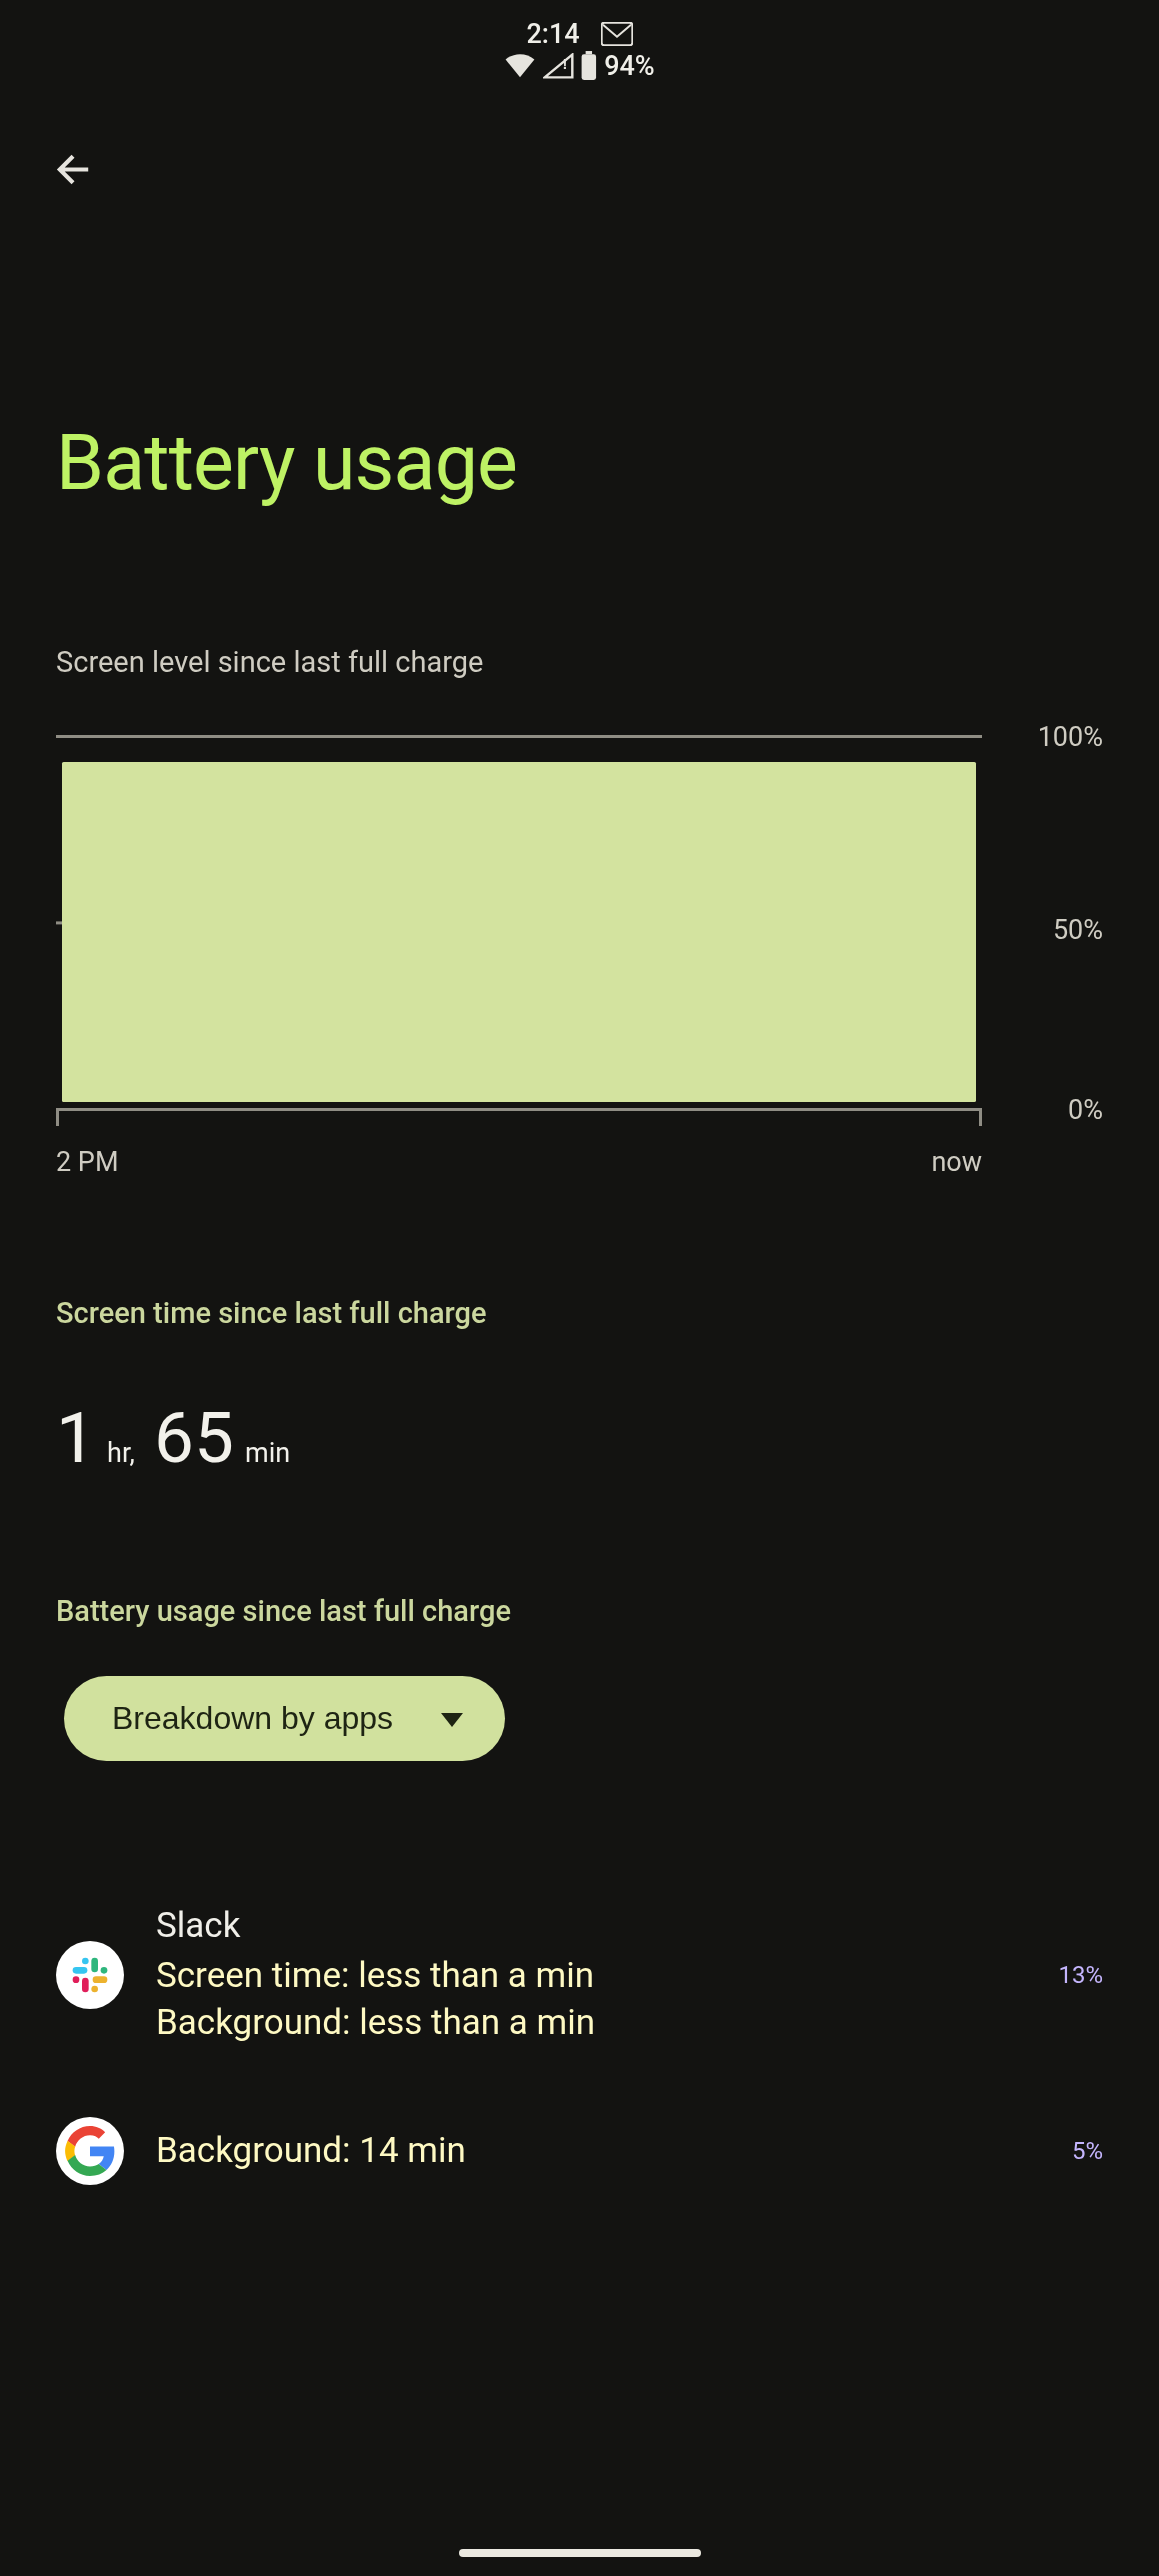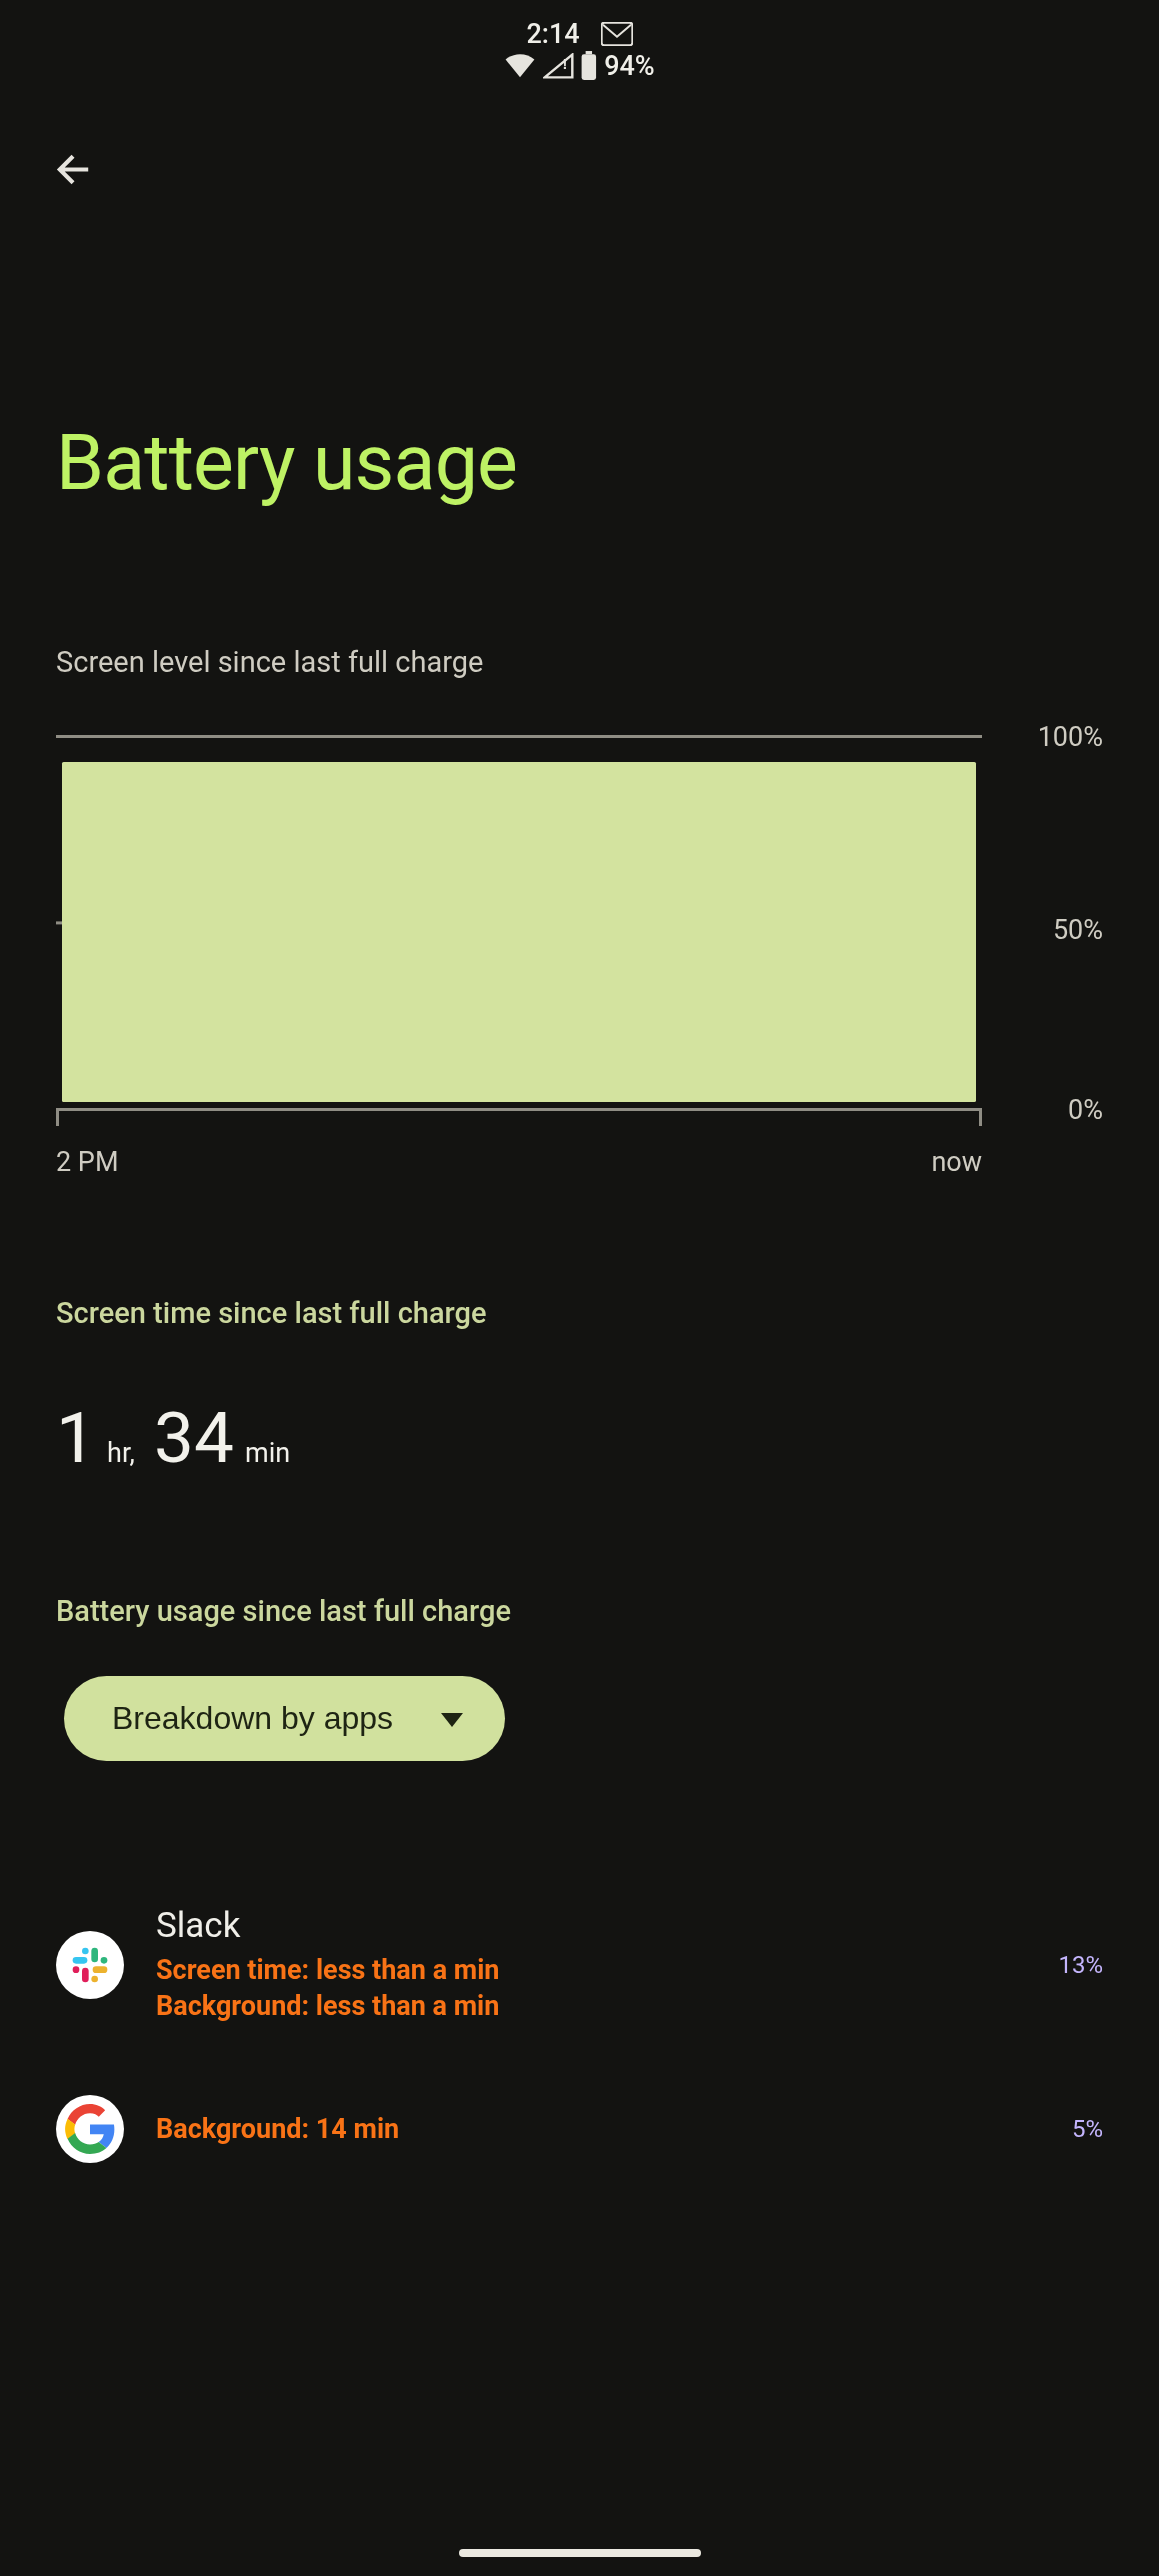--- a/index.html
+++ b/index.html
@@ -164,21 +164,21 @@
   }
   .app-icon {
     width: 68px; height: 68px;
     border-radius: 50%;
     background: #fff;
     display: flex; align-items: center; justify-content: center;
     flex-shrink: 0;
   }
   .app-text { flex: 1; }
   .app-name { font-size: 35px; color: #f0efe9; font-weight: 400; margin-bottom: 6.4px; }
-  .app-sub  { font-size: 27px; color: #f97316; line-height: 1.35; font-weight: bold; }
+  .app-sub  { font-size: 35px; color: #fef9c3; line-height: 1.35; }
   .app-pct  { font-size: 24px; color: #c4b5fd; }
 
   
   .slack-svg { width: 40px; height: 40px; }
   
   .google-svg { width: 52px; height: 52px; }
 
   
   .nav-handle {
     position: absolute;
@@ -258,21 +258,21 @@
   </div>
 </div>
 
 
 <div class="accent-header sh1">Screen time since last full charge</div>
 
 
 <div class="screen-time">
   <span class="st-big">1</span>
   <span class="st-unit">hr,</span>
-  <span class="st-big">34</span>
+  <span class="st-big">65</span>
   <span class="st-unit">min</span>
 </div>
 
 
 <div class="accent-header sh2">Battery usage since last full charge</div>
 
 
 <button class="chip">
   <span>Breakdown by apps</span>
   <span class="caret"></span>

